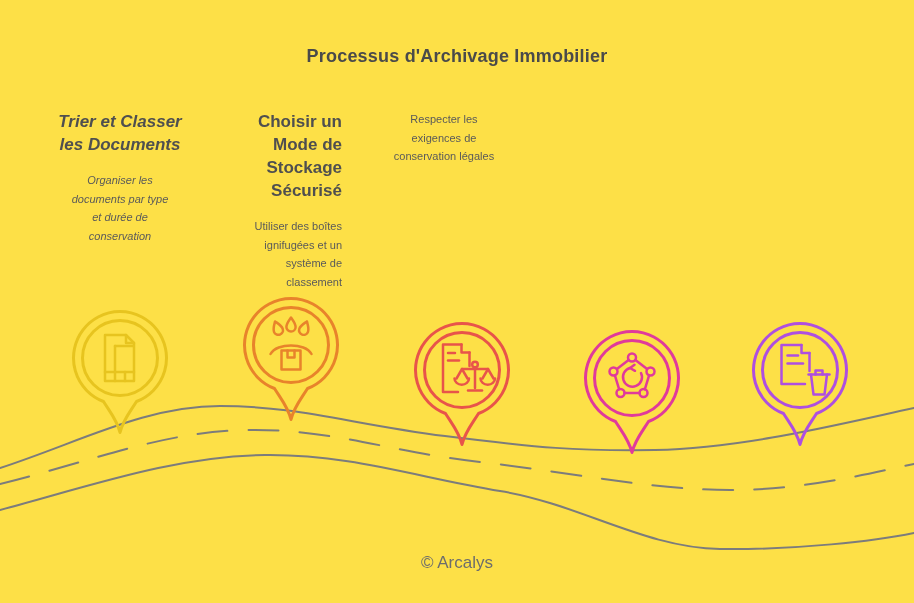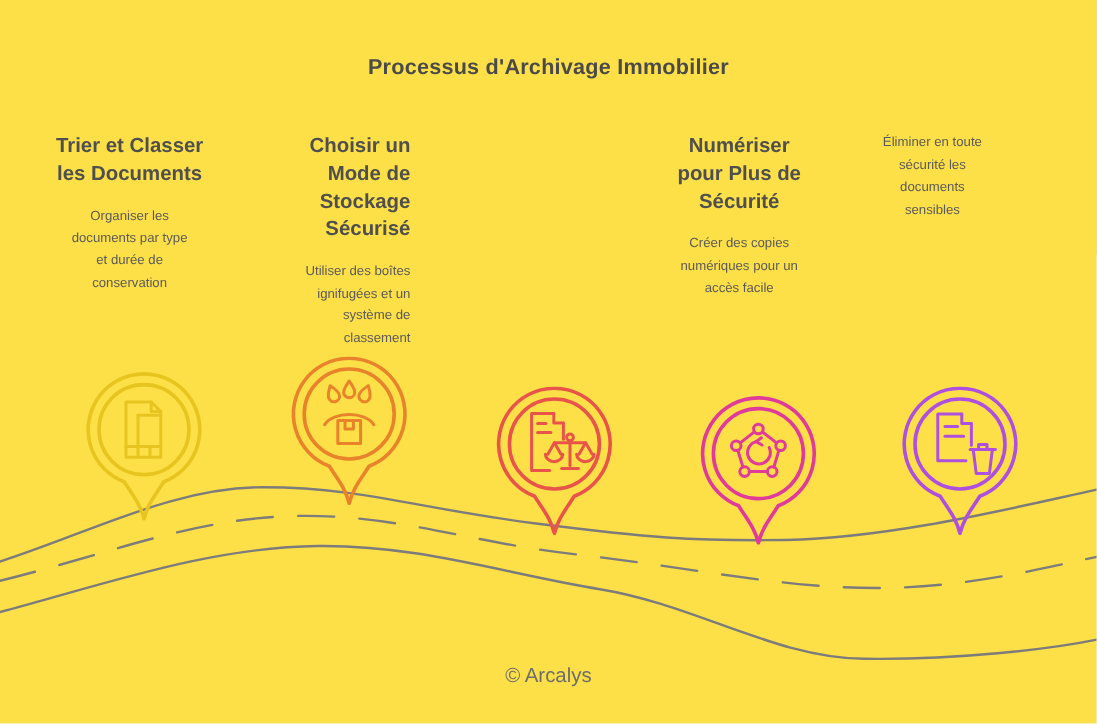--- a/index.html
+++ b/index.html
@@ -12,21 +12,21 @@
     font-size:18px;font-weight:700;color:#4a4a4a;letter-spacing:.2px;
   }
   .col{position:absolute;top:110px;text-align:center;}
   .col .heading{
     font-size:17px;font-weight:700;color:#4f4f4f;line-height:23px;
     white-space:pre-line;margin:0 0 15px 0;
   }
   .col .desc{
     font-size:11px;color:#5a5a5a;line-height:18.5px;white-space:pre-line;
   }
-  .c1{left:16px;width:184px;}
+  .c1{left:28px;width:184px;font-style:italic;}
   .c2{left:192px;width:150px;text-align:right;}
   .c3{left:369px;width:150px;}
   .c4{left:540px;width:152px;}
   .c5{left:700px;width:154px;}
   .road{position:absolute;left:0;top:0;z-index:1;}
   .pin{position:absolute;width:100px;height:124px;z-index:2;}
   .p1{left:70px;top:310px;}
   .p2{left:241px;top:297px;}
   .p3{left:412px;top:322px;}
   .p4{left:582px;top:330px;}
@@ -55,34 +55,25 @@
     <div class="heading">Choisir un
 Mode de
 Stockage
 Sécurisé</div>
     <div class="desc">Utiliser des boîtes
 ignifugées et un
 système de
 classement</div>
   </div>
   <div class="col c3">
-  </div>
-  <div class="col c4">
-    <div class="heading">Numériser
-pour Plus de
-Sécurité</div>
-    <div class="desc">Créer des copies
-numériques pour un
-accès facile</div>
+    <div class="desc">Respecter les
+exigences de
+conservation légales</div>
   </div>
   <div class="col c5">
-    <div class="desc">Éliminer en toute
-sécurité les
-documents
-sensibles</div>
   </div>
 
   <svg class="road" width="914" height="603" viewBox="0 0 914 603">
     <g fill="none" stroke-width="2" stroke-linecap="round" stroke="#7c7c7c">
       <path d="M0,468 C80,442 145,406 220,406 C300,406 350,424 445,436 C540,448 575,451 655,450 C745,448 840,424 914,408"></path>
       <path stroke-dasharray="30 21" d="M0,484 C90,462 160,432 245,430 C330,428 390,452 480,462 C570,472 650,490 730,490 C808,490 875,472 914,464"></path>
       <path d="M0,510 C90,486 175,456 265,455 C350,454 420,478 500,491 C580,504 645,548 720,549 C797,550 875,541 914,533"></path>
     </g>
   </svg>
 

